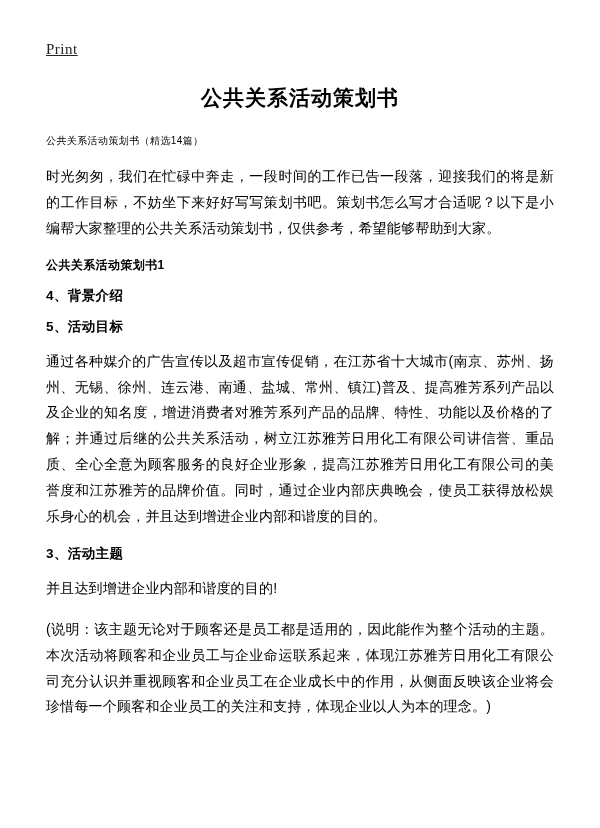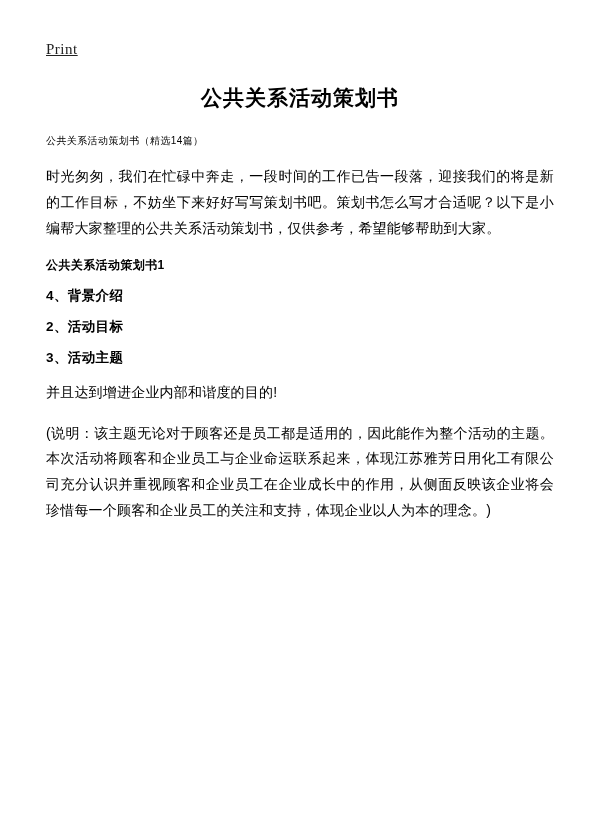--- a/index.html
+++ b/index.html
@@ -79,21 +79,22 @@
   <h1 class="doc-title">公共关系活动策划书</h1>
 
   <div class="subtitle">公共关系活动策划书（精选14篇）</div>
 
   <p class="body-text">时光匆匆，我们在忙碌中奔走，一段时间的工作已告一段落，迎接我们的将是新的工作目标，不妨坐下来好好写写策划书吧。策划书怎么写才合适呢？以下是小编帮大家整理的公共关系活动策划书，仅供参考，希望能够帮助到大家。</p>
 
   <h2 class="section-heading">公共关系活动策划书1</h2>
 
   <h3 class="sub-heading">4、背景介绍</h3>
 
-  <h3 class="sub-heading">2、活动目标</h3>
+  <h3 class="sub-heading">5、活动目标</h3>
+  <p class="body-text">通过各种媒介的广告宣传以及超市宣传促销，在江苏省十大城市(南京、苏州、扬州、无锡、徐州、连云港、南通、盐城、常州、镇江)普及、提高雅芳系列产品以及企业的知名度，增进消费者对雅芳系列产品的品牌、特性、功能以及价格的了解；并通过后继的公共关系活动，树立江苏雅芳日用化工有限公司讲信誉、重品质、全心全意为顾客服务的良好企业形象，提高江苏雅芳日用化工有限公司的美誉度和江苏雅芳的品牌价值。同时，通过企业内部庆典晚会，使员工获得放松娱乐身心的机会，并且达到增进企业内部和谐度的目的。</p>
 
   <h3 class="sub-heading">3、活动主题</h3>
   <p class="body-text">并且达到增进企业内部和谐度的目的!</p>
   <p class="body-text">(说明：该主题无论对于顾客还是员工都是适用的，因此能作为整个活动的主题。本次活动将顾客和企业员工与企业命运联系起来，体现江苏雅芳日用化工有限公司充分认识并重视顾客和企业员工在企业成长中的作用，从侧面反映该企业将会珍惜每一个顾客和企业员工的关注和支持，体现企业以人为本的理念。)</p>
 
   
   
   
 
 </div>

